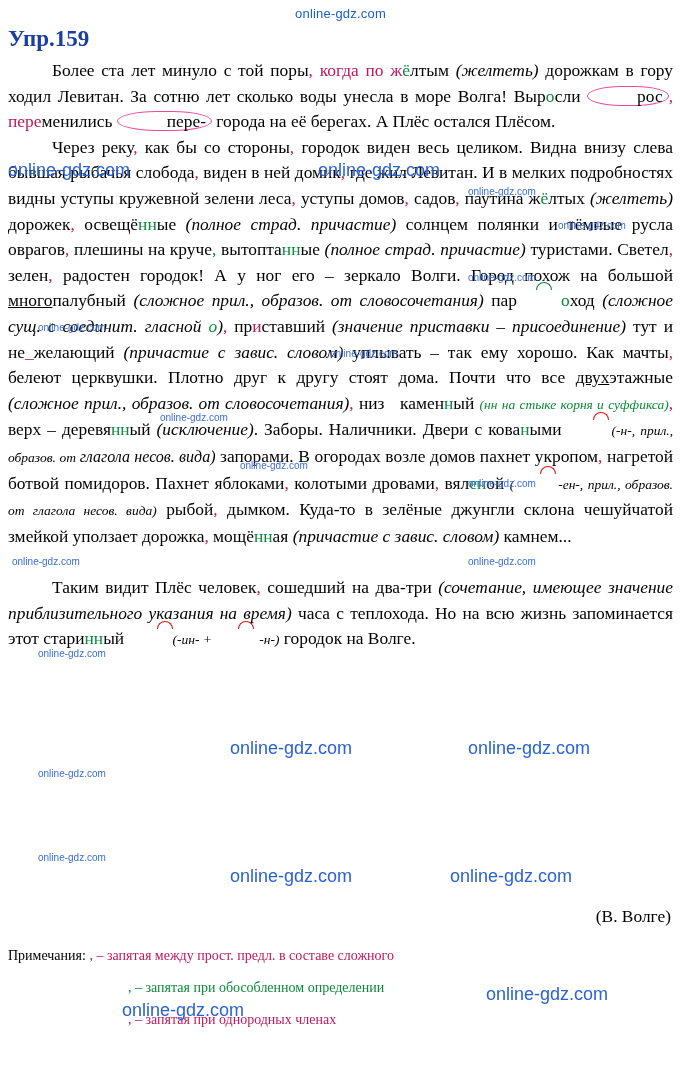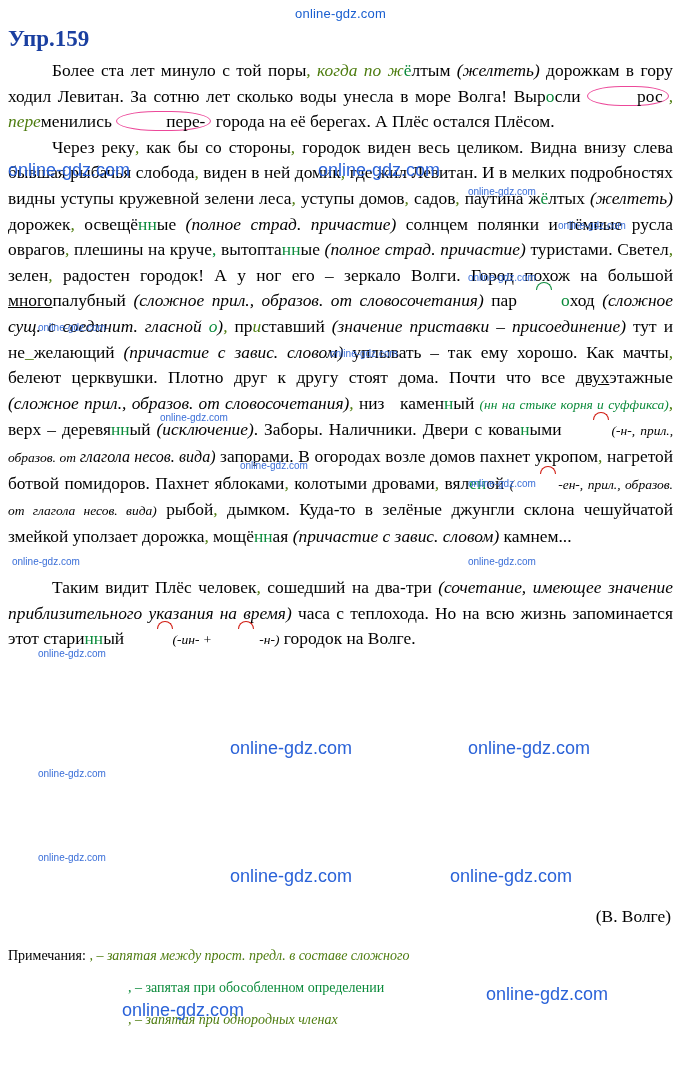--- a/index.html
+++ b/index.html
@@ -34,21 +34,21 @@
     position:absolute;left:8px;top:58px;width:665px;
     font-size:17.4px;
     line-height:25.6px;
     text-align:justify;
     text-justify:inter-word;
   }
   .body-text p{margin:0;}
   .indent{text-indent:44px;}
 
   i, .it{font-style:italic;}
-  .red{color:#4d7c0f;font-style:italic;}
+  .red{color:#be185d;}
   .green{color:#0a8a3a;}
   .under{text-decoration:underline;}
   .box{
     border:1px solid #ec4899;
     border-radius:50%/60%;
     padding:0 5px;
     display:inline-block;
     line-height:18px;
   }
   .hat{position:relative;display:inline-block;}

